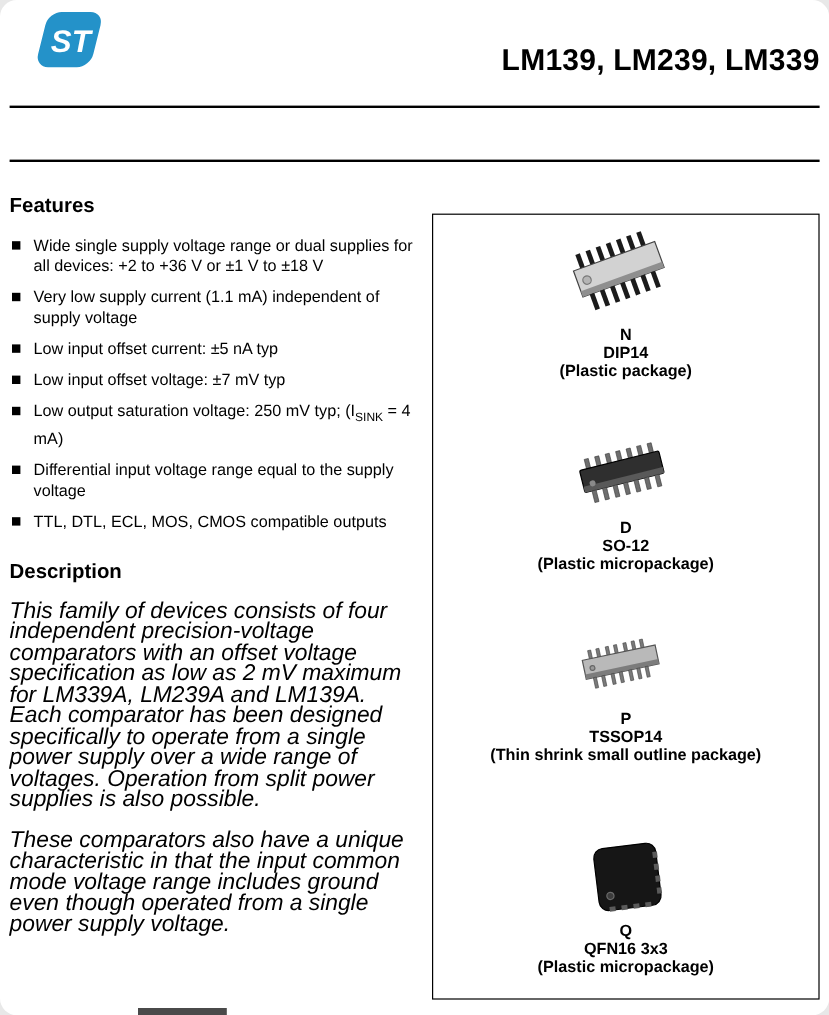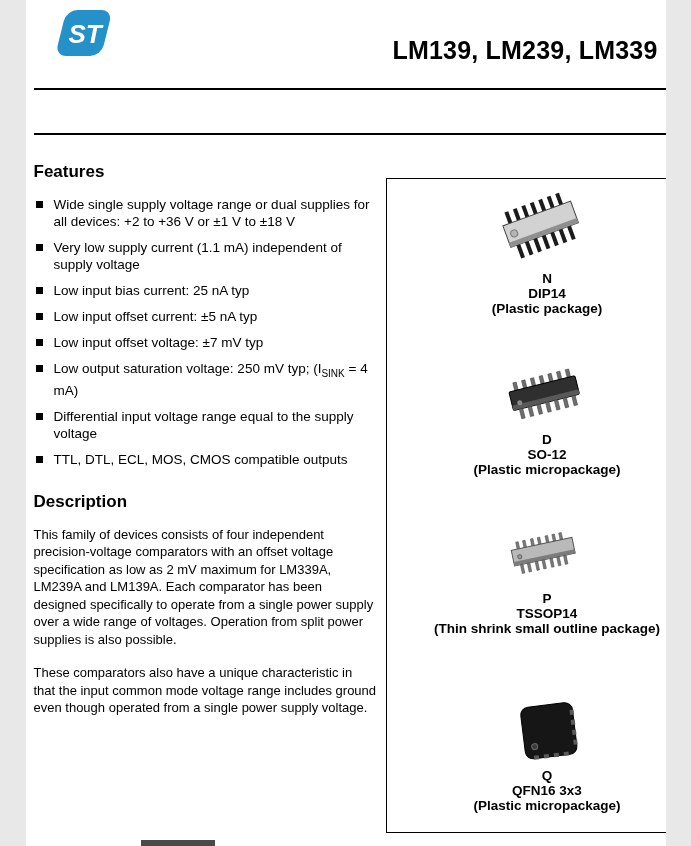--- a/index.html
+++ b/index.html
@@ -1,19 +1,19 @@
 <!DOCTYPE html>
 <html><head>
 <meta charset="utf-8">
 <style>
   html,body { margin:0; padding:0; background:#e8e8e8; }
   .page {
-    position:relative; width:640px; height:846px; margin:0 auto;
+    position:relative; width:691px; height:846px; margin:0 auto;
     background:#ffffff; overflow:hidden;
-    font-family:"Liberation Sans", sans-serif; color:#000;
+    font-family:"Liberation Sans", sans-serif; color:#000;border-radius:14px;
   }
   
   .logo { position:absolute; left:28px; top:8px; }
   .doc-title {
     position:absolute; right:8px; top:36px;
     font-size:25px; font-weight:bold; letter-spacing:0.2px;
   }
   .rule { position:absolute; left:8px; width:675px; height:2px; background:#000; }
   .rule-1 { top:88px; }
   .rule-2 { top:133px; }
@@ -21,21 +21,21 @@
     position:absolute; right:8px; top:100px;
     font-size:19px; font-weight:normal;
   }
   
   .left-col { position:absolute; left:8px; top:162px; width:343px; }
   .section-heading { font-size:17px; font-weight:bold; margin:0 0 14px 0; }
   .feature-list { margin:0 0 9px 0; padding:0; list-style:none; }
   .feature-item { display:flex; margin:0 0 9px 0; font-size:13.5px; line-height:17px; }
   .feature-bullet { flex:none; width:7px; height:7px; background:#000; margin:5px 11px 0 2px; }
   .desc-heading { margin-top:24px; }
-  .para { margin:0 0 16px 0; font-size:13px; line-height:17.5px; }
+  .para { margin:0 0 16px 0; font-size:19px; line-height:17.5px;font-style:italic; }
   sub { font-size:10px; }
   
   .pkg-box {
     position:absolute; left:360px; top:178px; width:323px; height:655px;
     border:1.5px solid #000; box-sizing:border-box;
     display:flex; flex-direction:column; align-items:center;
     padding-top:10px;
   }
   .pkg { display:flex; flex-direction:column; align-items:center; text-align:center; }
   .pkg-label { font-weight:bold; font-size:13.5px; line-height:15px; }
@@ -70,24 +70,20 @@
     <h2 class="section-heading">Features</h2>
 
     <ul class="feature-list">
         <li class="feature-item">
         <span class="feature-bullet"></span>
         <span class="feature-text">Wide single supply voltage range or dual supplies for all devices: +2 to +36 V or ±1 V to ±18 V</span>
       </li>
         <li class="feature-item">
         <span class="feature-bullet"></span>
         <span class="feature-text">Very low supply current (1.1 mA) independent of supply voltage</span>
-      </li>
-        <li class="feature-item">
-        <span class="feature-bullet"></span>
-        <span class="feature-text">Low input bias current: 25 nA typ</span>
       </li>
         <li class="feature-item">
         <span class="feature-bullet"></span>
         <span class="feature-text">Low input offset current: ±5 nA typ</span>
       </li>
         <li class="feature-item">
         <span class="feature-bullet"></span>
         <span class="feature-text">Low input offset voltage: ±7 mV typ</span>
       </li>
         <li class="feature-item">

